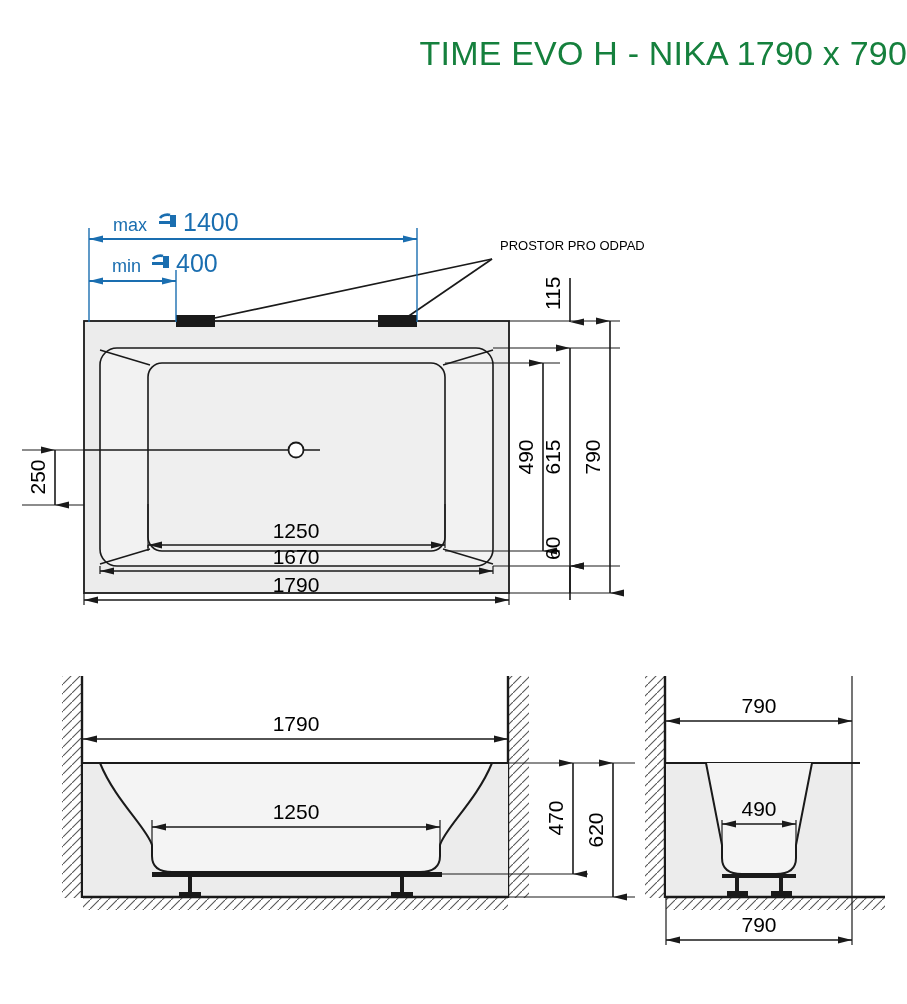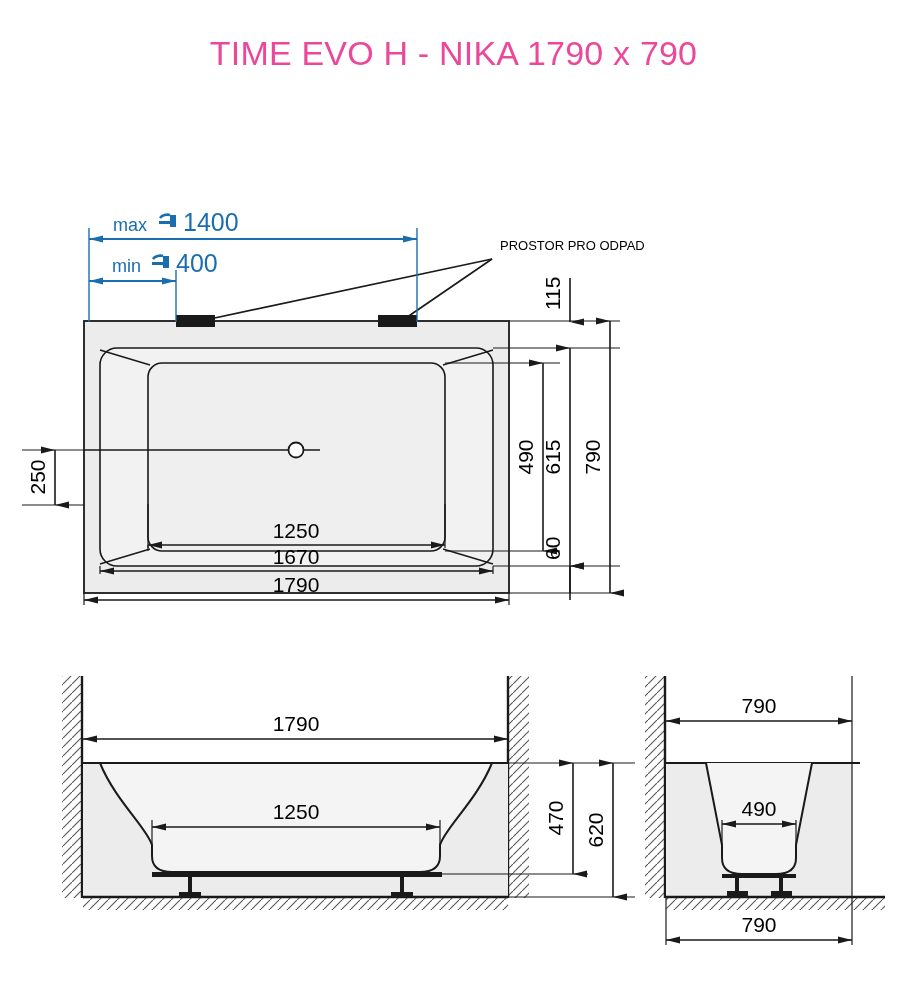--- a/index.html
+++ b/index.html
@@ -18,24 +18,24 @@
     position: relative;
     width: 907px;
     height: 1004px;
     background: #ffffff;
   }
   #title {
     position: absolute;
     left: 0;
     top: 34px;
     width: 907px;
-    text-align: center;
+    text-align: right;
     font-size: 34px;
     font-weight: 400;
-    color: #ec4899;
+    color: #15803d;
     letter-spacing: 0.2px;
     white-space: nowrap;
   }
   svg.drawing {
     position: absolute;
     left: 0;
     top: 0;
   }
   text {
     font-family: "Liberation Sans", sans-serif;

